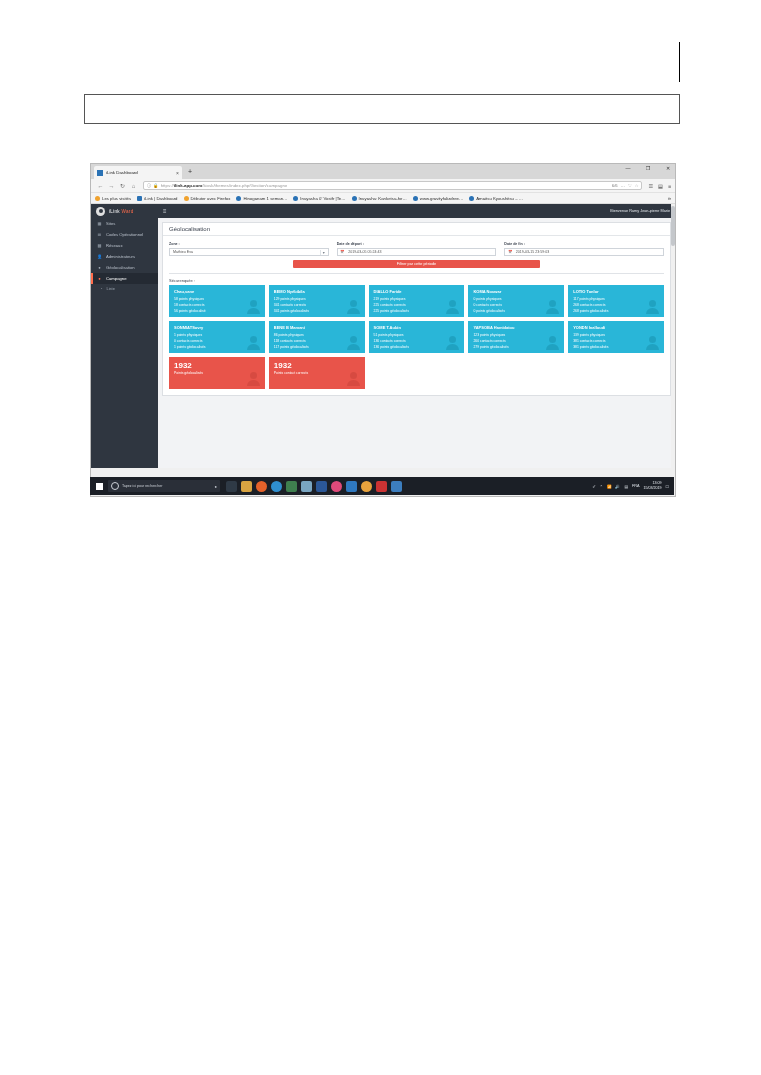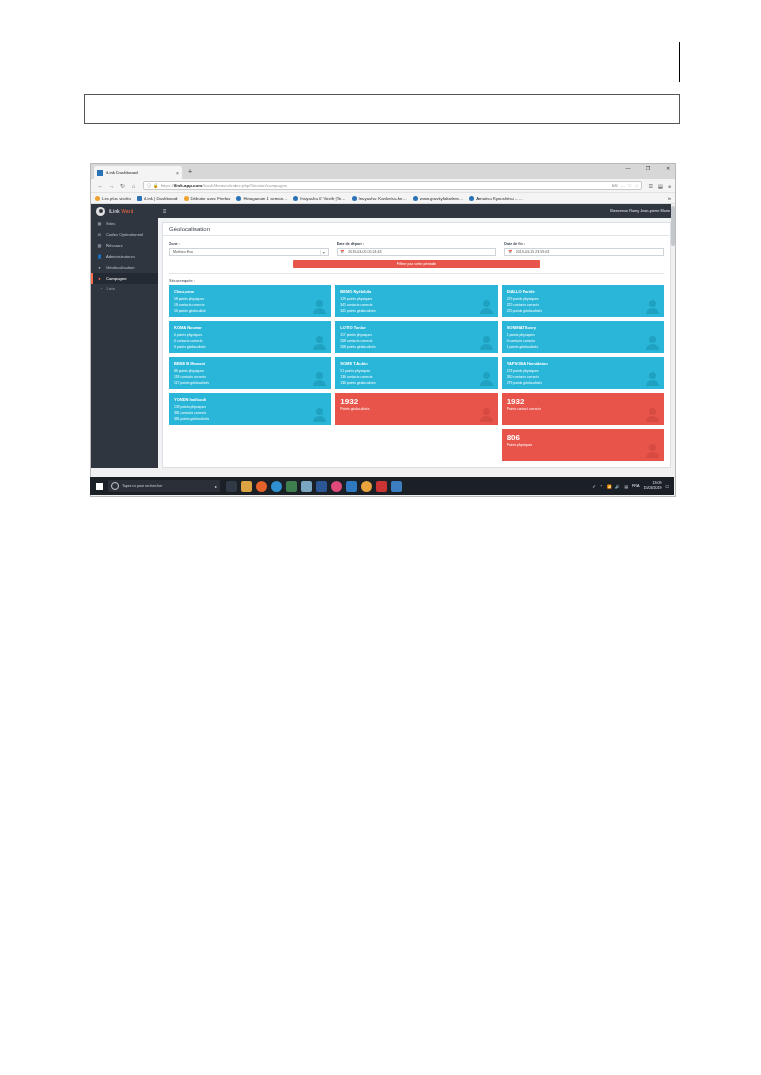--- a/index.html
+++ b/index.html
@@ -74,21 +74,21 @@
   .fld label{display:block;font-size:3.6px;color:#3d4450;font-weight:700;margin-bottom:2px;}
   .inputbox{height:8px;border:1px solid #cfd4da;background:#fff;display:flex;align-items:center;padding:0 3px;box-sizing:border-box;font-size:3.6px;color:#555;}
   .inputbox .cal{font-size:3.6px;color:#7a828c;margin-right:3px;}
   .inputbox .caret{margin-left:auto;font-size:4px;color:#7a828c;border-left:1px solid #dfe3e7;padding-left:2px;}
 
   .filterbtn{margin:2px 6px 0 6px;height:8px;background:#e8544a;color:#fff;display:flex;align-items:center;justify-content:center;font-size:3.8px;border-radius:1px;width:calc(50% - 6px);margin-left:calc(25% + 3px);}
 
   .hr{margin:5px 6px 0 6px;border-top:1px solid #e0e3e7;}
   .seclabel{padding:4px 6px 2px 6px;font-size:4px;color:#3d4450;}
 
-  .cards{display:grid;grid-template-columns:repeat(3,1fr);gap:4px;padding:0 6px 6px 6px;}
+  .cards{display:grid;grid-template-columns:repeat(5,1fr);gap:4px;padding:0 6px 6px 6px;}
   .card{background:#29b6d8;color:#fff;height:32px;position:relative;padding:4px 5px;box-sizing:border-box;overflow:hidden;}
   .card.red{background:#e8544a;}
   .card .cname{font-size:4px;font-weight:700;margin-bottom:2px;}
   .card .cline{font-size:3.4px;line-height:6px;}
   .card .bigno{font-size:8px;font-weight:700;line-height:10px;}
   .card .biglbl{font-size:3.4px;}
   .card .avatar{position:absolute;right:5px;bottom:3px;width:13px;height:14px;opacity:.35;}
   .card .avatar .head{width:7px;height:7px;border-radius:50%;background:#0e7f99;margin:0 auto;}
   .card .avatar .body{width:13px;height:6px;border-radius:6px 6px 0 0;background:#0e7f99;margin-top:1px;}
   .card.red .avatar .head,.card.red .avatar .body{background:#b83a31;}
@@ -393,28 +393,20 @@
 
           <div class="card red">
             <div class="bigno">1932</div>
             <div class="biglbl">Points contact corrects</div>
             <div class="avatar">
                 <div class="head"></div>
                 <div class="body"></div>
               </div>
           </div>
 
-          <div class="card red" style="grid-column:3;">
-            <div class="bigno">806</div>
-            <div class="biglbl">Points physiques</div>
-            <div class="avatar">
-                <div class="head"></div>
-                <div class="body"></div>
-              </div>
-          </div>
 
         </div>
       </div>
 
       <div class="scrollbar">
         <div class="scrollthumb"></div>
       </div>
     </div>
   </div>
 </div>

